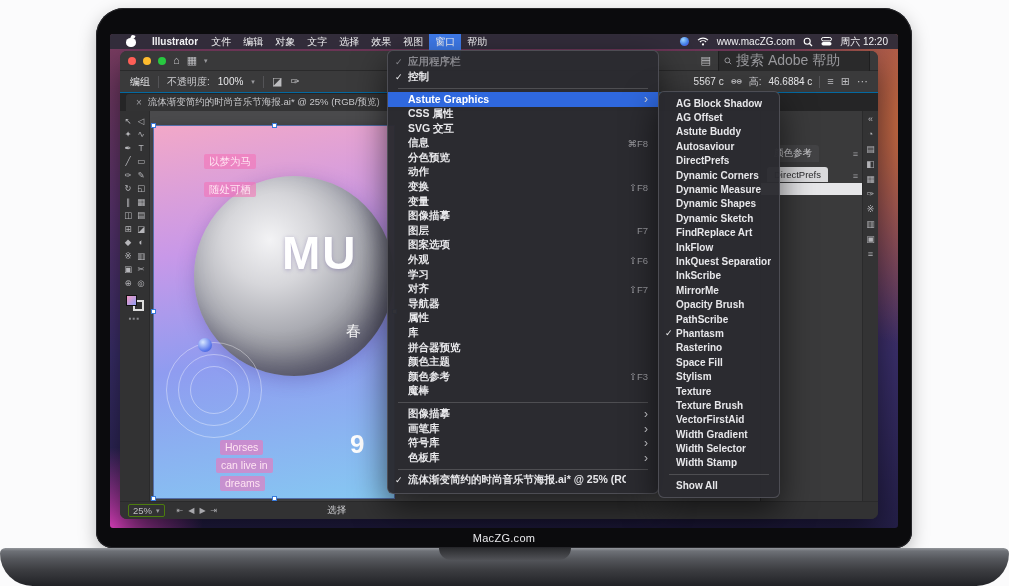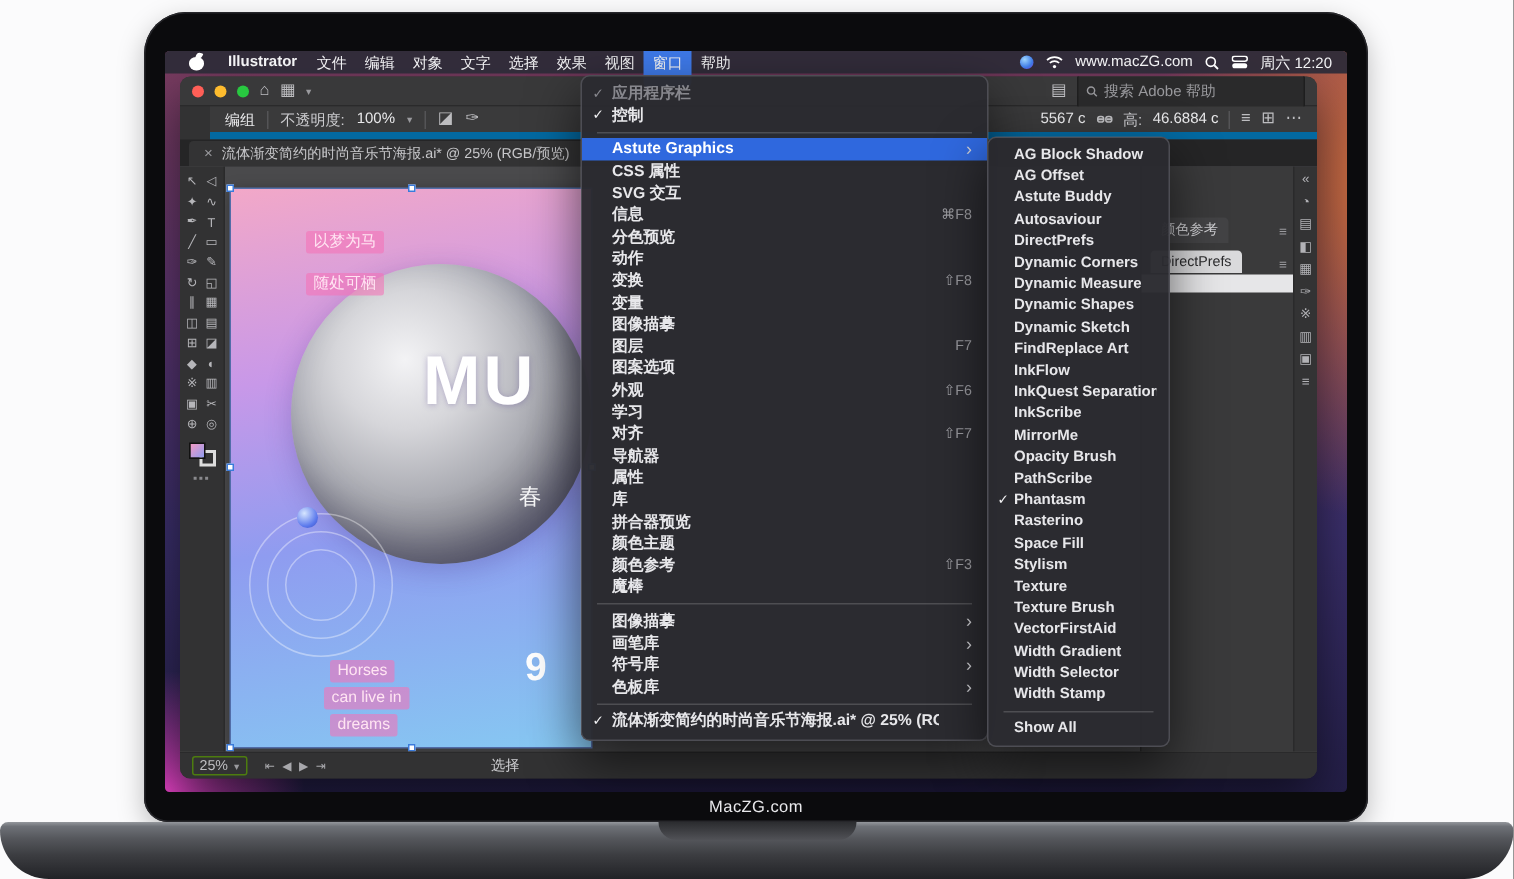--- a/index.html
+++ b/index.html
@@ -51,26 +51,26 @@
                background:#323233; border-radius:7px; overflow:hidden; z-index:10;
                box-shadow:0 14px 34px rgba(0,0,0,.55); display:flex; flex-direction:column; }
   .app-toolbar { height:20px; background:#39393a; border-bottom:1px solid #2a2a2b;
                  display:flex; align-items:center; padding:0 8px; gap:7px; color:#c9c9cb; }
   .tl { width:8px; height:8px; border-radius:50%; }
   .tl.red{background:#ff5f57}.tl.yellow{background:#febc2e}.tl.green{background:#28c840}
   .tb-icon { font-size:11px; line-height:1; color:#bdbdc0; }
   .chev { font-size:7px; color:#9a9a9e; }
   .search-box { height:24px; width:152px; background:#2a2a2b; border:1px solid #1e1e1f;
                 border-radius:3px; display:flex; align-items:center; gap:4px; padding:0 5px;
-                color:#98989c; font-size:10px; }
+                color:#98989c; font-size:14px; }
   .flex-sp { flex:1; }
 
-  .control-bar { height:22px; background:#3a3a3b; border-bottom:5px solid #0369a1;
+  .control-bar { height:22px; background:#3a3a3b; border-bottom:1px solid #0369a1;
                  display:flex; align-items:center; padding:0 10px; gap:8px;
-                 font-size:10px; color:#cccccf;margin-left:20px; }
+                 font-size:10px; color:#cccccf; }
   .vdiv { width:1px; height:12px; background:#545457; }
   .cb-val { color:#e8e8ea; }
   .cb-right { margin-left:auto; display:flex; align-items:center; gap:7px; }
 
   .doc-bar { height:18px; background:#252526; display:flex; align-items:flex-end; padding-left:6px; }
   .doc-tab { height:17px; background:#333334; border-radius:3px 3px 0 0;
              display:flex; align-items:center; gap:6px; padding:0 10px;
              font-size:9.5px; color:#c7c7ca; white-space:nowrap; }
   .doc-tab .close { color:#9a9a9e; font-size:10px; }
 

